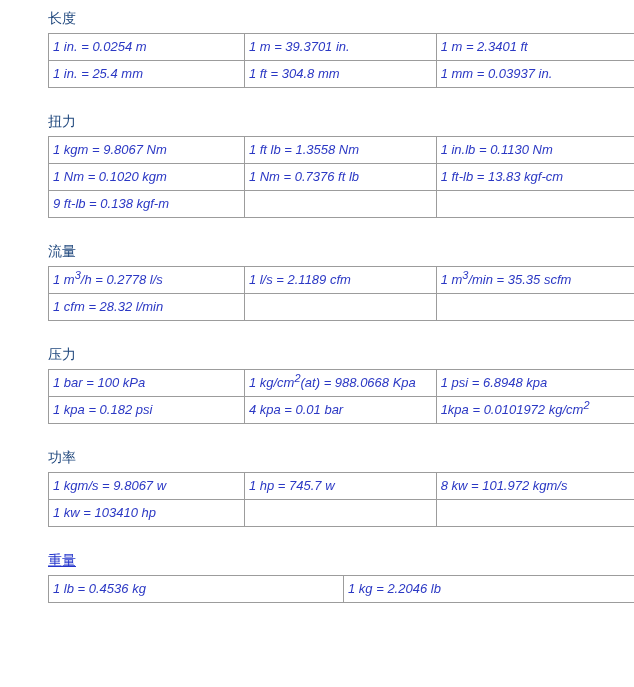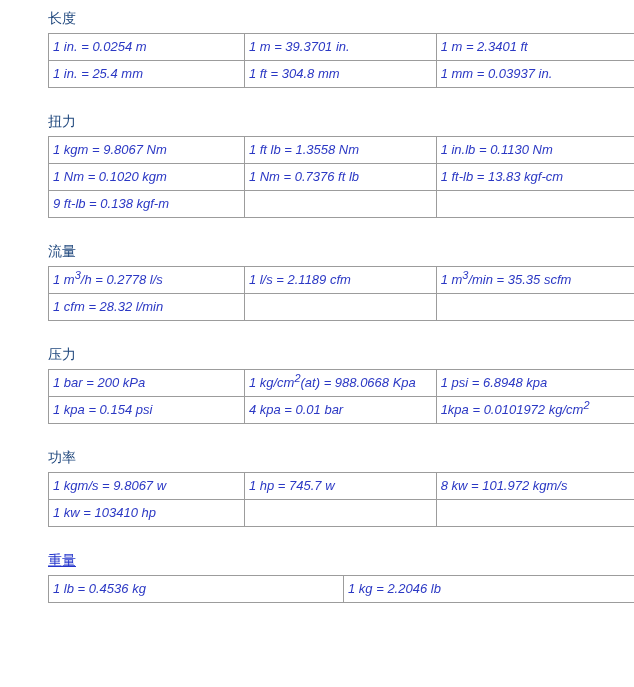--- a/index.html
+++ b/index.html
@@ -136,26 +136,26 @@
   <div class="section">
     <p class="section-title">压力</p>
     <table class="conv-table">
         <colgroup>
           <col style="width: 33.2%;">
           <col style="width: 32.5%;">
           <col style="width: 34.3%;">
         </colgroup>
         <tbody>
           <tr>
-            <td>1 bar = 200 kPa</td>
+            <td>1 bar = 100 kPa</td>
             <td>1 kg/cm<sup>2</sup>(at) = 988.0668 Kpa</td>
             <td>1 psi = 6.8948 kpa</td>
           </tr>
           <tr>
-            <td>1 kpa = 0.154 psi</td>
+            <td>1 kpa = 0.182 psi</td>
             <td>4 kpa = 0.01 bar</td>
             <td>1kpa = 0.0101972 kg/cm<sup>2</sup></td>
           </tr>
         </tbody>
       </table>
   </div>
 
   <div class="section">
     <p class="section-title">功率</p>
     <table class="conv-table">

